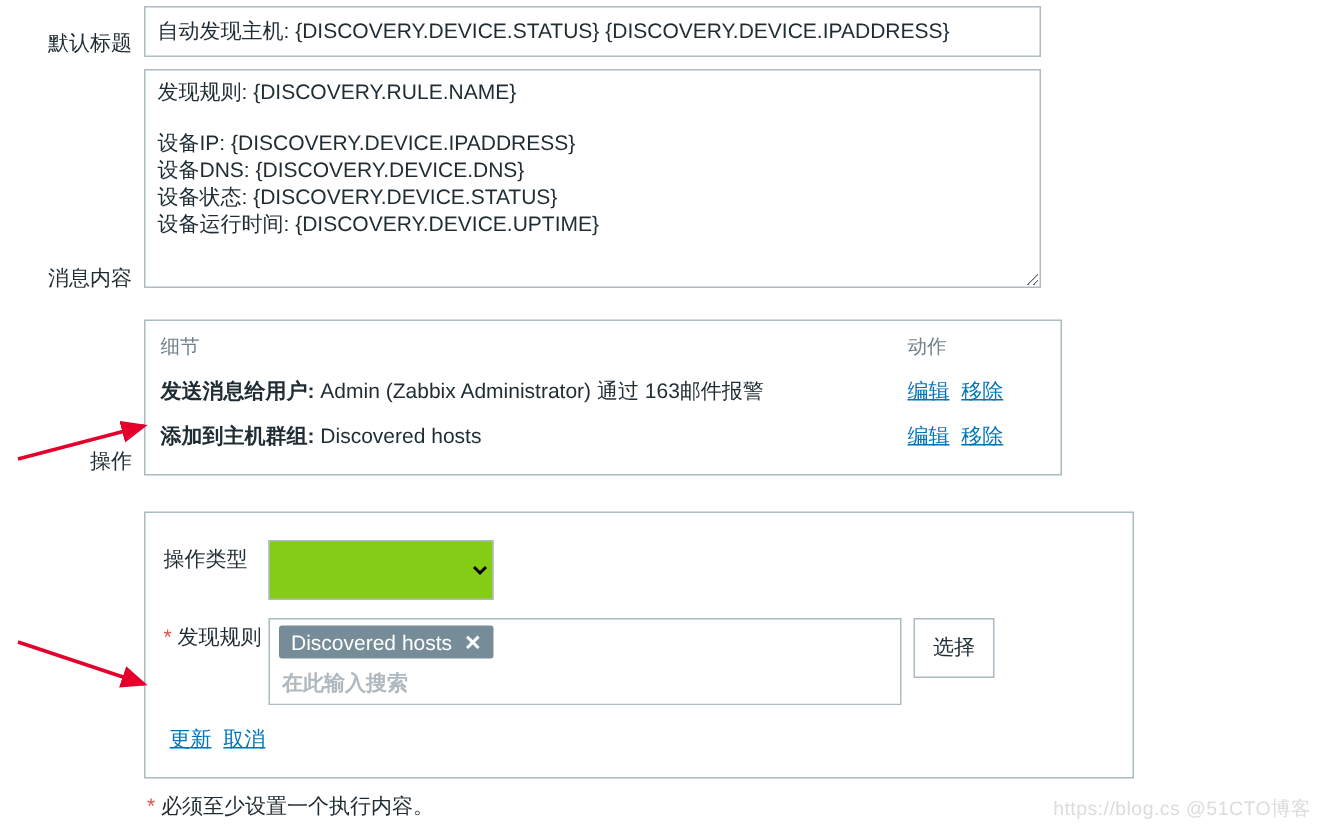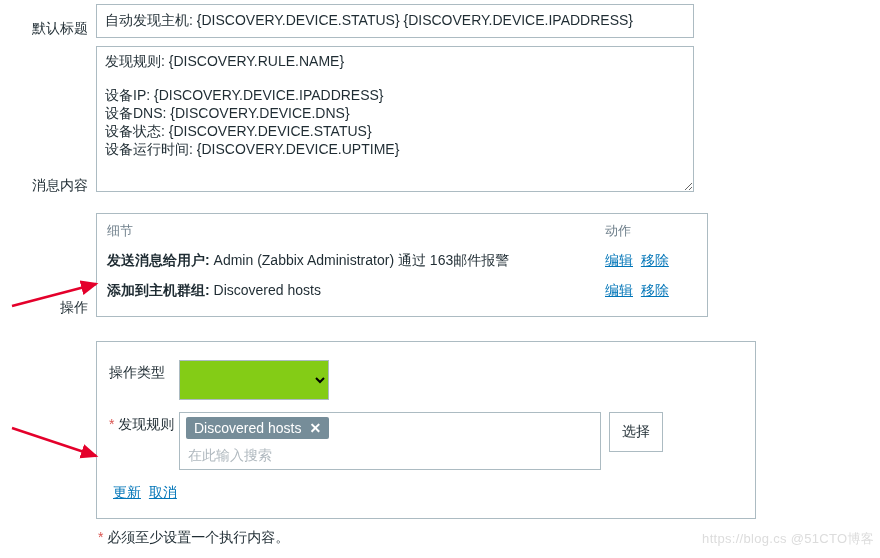--- a/index.html
+++ b/index.html
@@ -20,21 +20,21 @@
   .link + .link { margin-left:4px; }
   .detail { width:660px; border:1px solid var(--border); padding:12px 12px 14px 12px; box-sizing:border-box; }
   .drow { display:flex; align-items:flex-start; padding:6px 0; }
   .dlbl { width:70px; text-align:left; padding-top:4px; font-size:14px; }
   .dlbl.req::before { content:"* "; color:#d9534f; }
   select.sel { height:36px; border:1px solid var(--border); font-size:14px; padding:19px 6px; min-width:150px; background:#84cc16; }
   .tagbox { border:1px solid var(--border); width:420px; }
   .tagbox .tags { padding:4px 6px 2px 6px; }
   .tag { display:inline-flex; align-items:center; background:var(--tag); color:#fff; font-size:14px; padding:3px 8px; border-radius:2px; }
   .tag .x { margin-left:8px; font-weight:bold; cursor:pointer; }
-  .tagbox input.search { border:none; width:100%; box-sizing:border-box; padding:6px 8px; font-size:14px; color:#be185d; outline:none; }
+  .tagbox input.search { border:none; width:100%; box-sizing:border-box; padding:6px 8px; font-size:14px; color:#be185d; outline:none;font-weight:bold; }
   .tagbox input.search::placeholder { color:#b0b9bf; }
   .btn-outline { height:40px; padding:0 12px; border:1px solid var(--border); background:#fff; color:var(--text); font-size:14px; cursor:pointer; margin-left:8px; }
   .link-row { padding:8px 4px 2px 4px; }
   .req-note { color:var(--text); font-size:14px; padding:10px 0 12px 2px; }
   .req-note::before { content:"* "; color:#d9534f; }
   .buttons { display:flex; gap:12px; padding-left:2px; }
   button.prim { background:var(--primary-btn); color:#fff; border:1px solid var(--primary-btn); height:30px; padding:0 18px; font-size:14px; cursor:pointer; }
   button.sec { background:#fff; color:var(--blue); border:1px solid var(--blue); height:30px; padding:0 18px; font-size:14px; cursor:pointer; }
   .arrow { position:absolute; width:100px; height:40px; pointer-events:none; }
   .arrow svg { overflow:visible; }

